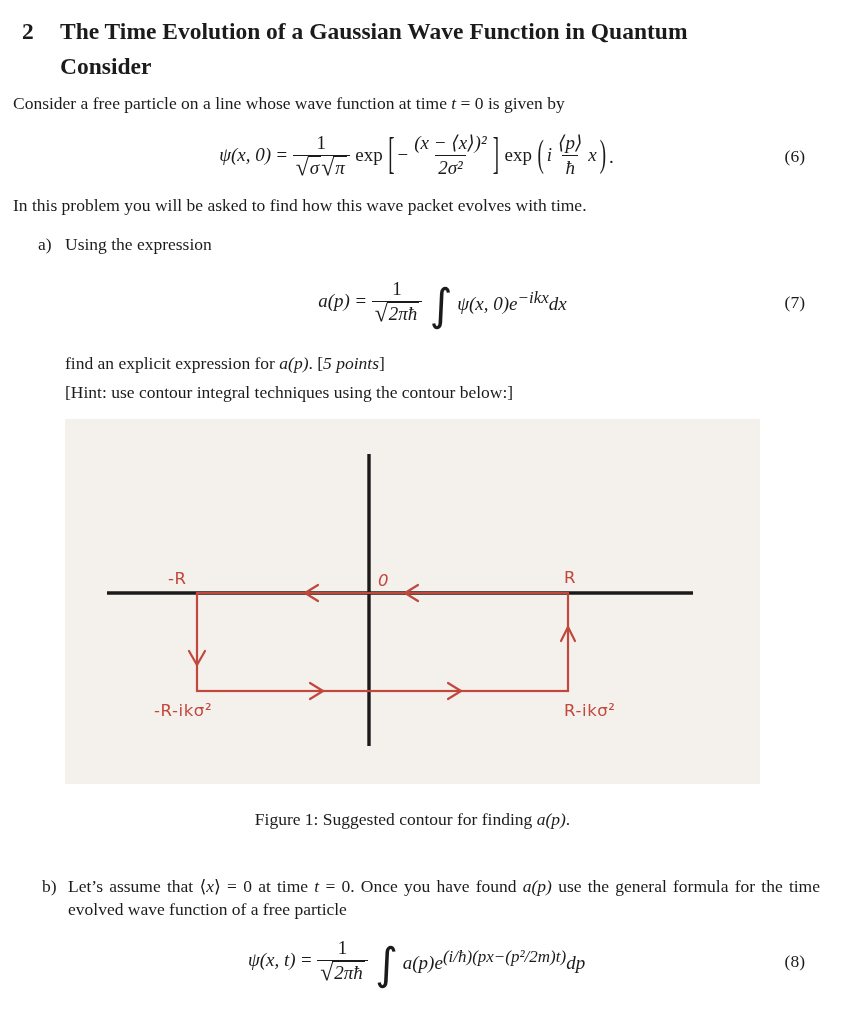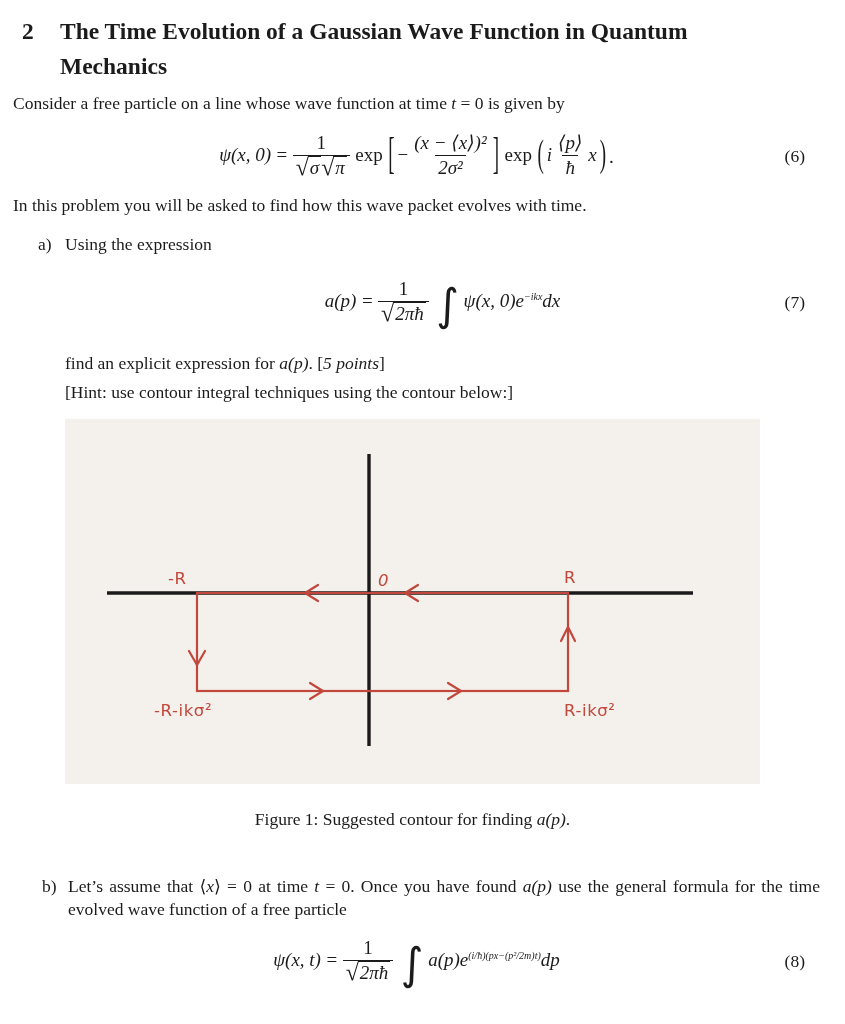--- a/index.html
+++ b/index.html
@@ -37,38 +37,38 @@
   .num,.den{line-height:1.25;padding:0 3px;}
   .den{border-top:1.4px solid #1b1b1b;}
   .den-flex{display:inline-flex;align-items:flex-end;}
   .sqrt{display:inline-flex;align-items:flex-end;}
   .rsign{line-height:1;font-size:1.25em;margin-right:-1px;}
   .rad{border-top:1.4px solid #1b1b1b;padding:0 2px;line-height:1.2;}
   .bigb{display:inline-block;transform:scaleY(2.35);transform-origin:50% 52%;font-weight:400;}
   .bigp{display:inline-block;transform:scaleY(2.05);transform-origin:50% 52%;font-weight:400;}
   .int{font-size:44px;line-height:0;margin:0 3px 0 6px;transform:translateY(3px);font-family:"DejaVu Sans",sans-serif;}
   .grp{white-space:nowrap;}
-  .grp sup{font-size:10px;}
+  .grp sup{font-size:17px;}
   .enddot{align-self:flex-end;margin-bottom:10px;}
 
   
   .figure-wrap{margin:16px 0 0 52px;}
   .fig-caption{margin-top:18px;text-align:center;width:695px;margin-left:52px;}
   svg text{font-family:"DejaVu Sans",sans-serif;font-size:16.5px;letter-spacing:0.6px;}
   .hand0{font-style:italic;}
 </style>
 </head>
 <body>
 
 <div class="page">
 
   <h1 class="heading">
     <span class="hnum">2</span>
     <span class="htext"><span>The Time Evolution of a Gaussian Wave Function in Quantum</span><br>
-    <span>Mechanics</span></span>
+    <span>Consider</span></span>
   </h1>
 
 
   <div class="plain"><span>Consider a free particle on a line whose wave function at time </span><i>t</i><span> = 0 is given by</span></div>
 
   <div class="eqrow" style="margin-top:17px;margin-bottom:14px;">
     <span class="eq">
       <span class="mi">ψ(x, 0)</span>
       <span class="sp">=</span>
       <span class="frac">

